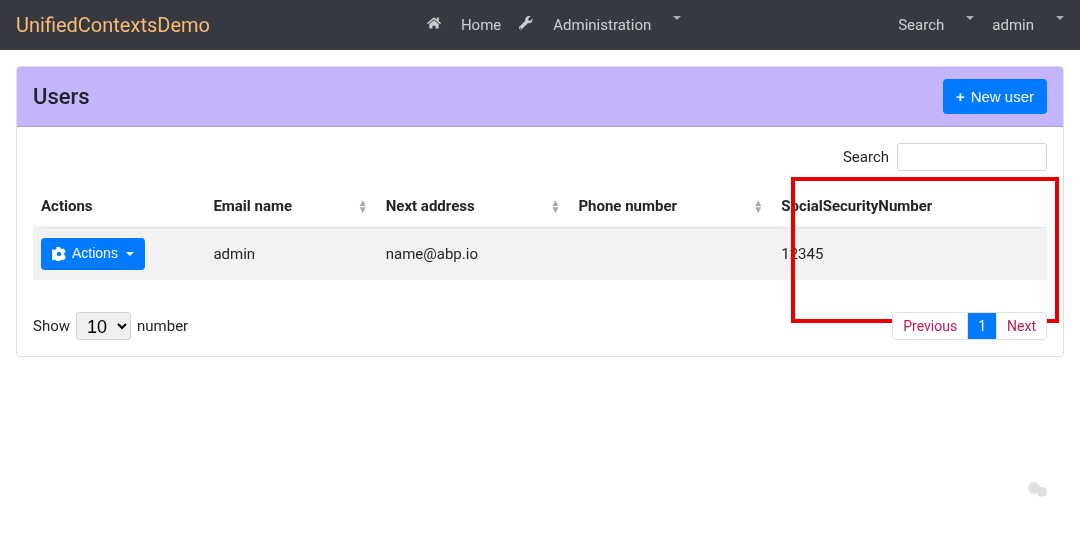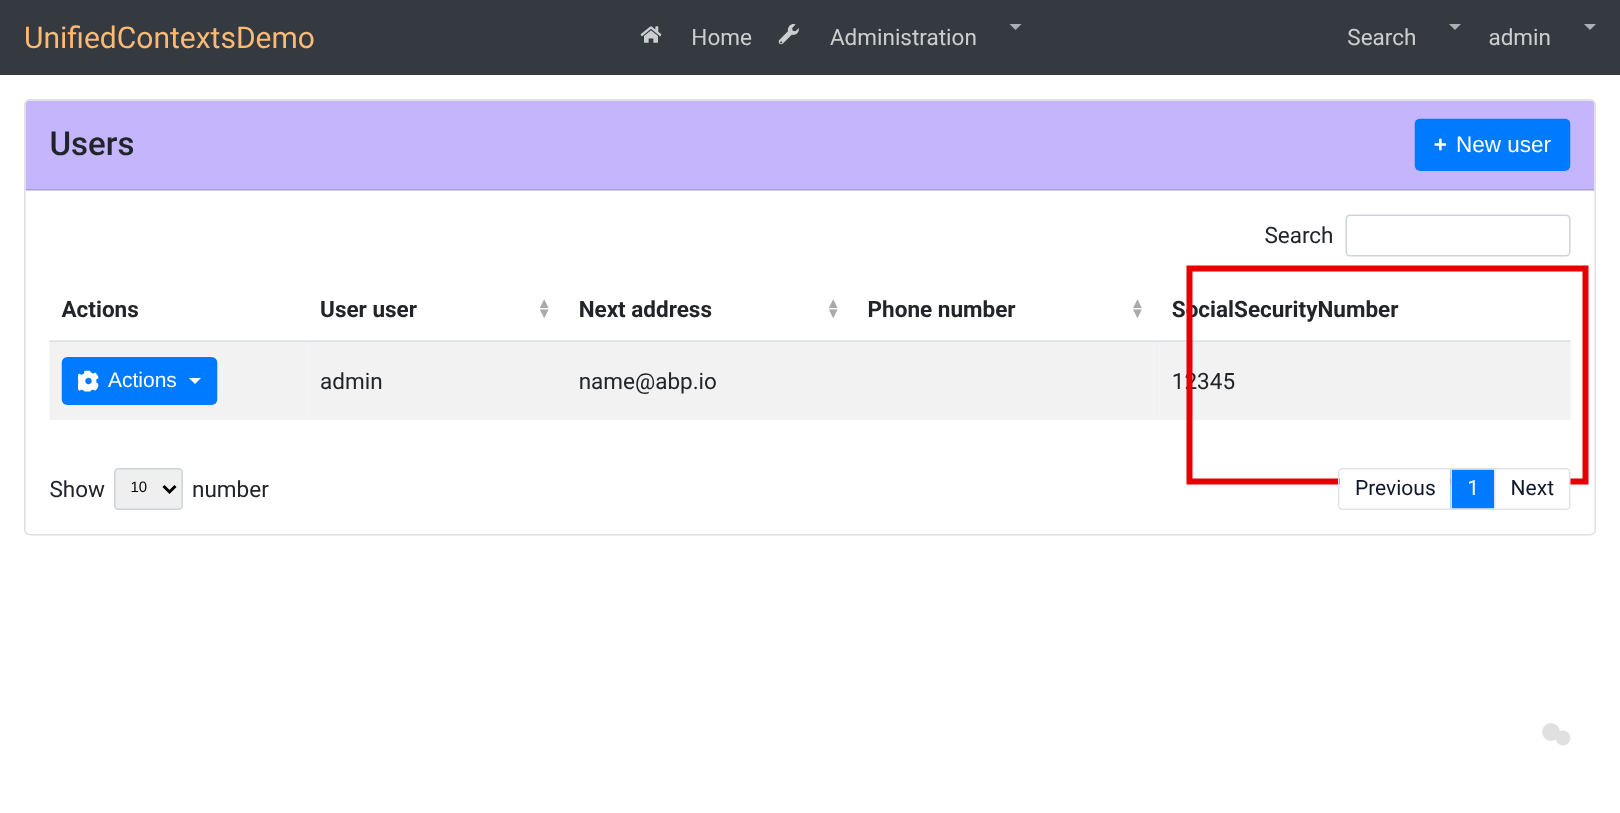--- a/index.html
+++ b/index.html
@@ -165,39 +165,39 @@
     .length-control {
       display: flex;
       align-items: center;
       gap: 6px;
       font-size: 15px;
     }
     .length-select {
       border: 1px solid #ced4da;
       border-radius: 3px;
       padding: 3px 6px;
-      font-size: 10px;
+      font-size: 18px;
       height: 28px;
     }
     .info-text {
       font-size: 15px;
     }
     .pagination {
       position: absolute;
       right: 16px;
       display: flex;
       border: 1px solid #dee2e6;
       border-radius: 3px;
       overflow: hidden;
     }
     .page-btn {
       padding: 5px 10px;
       font-size: 14px;
       border-left: 1px solid #dee2e6;
-      color: #0f172a;
+      color: #be185d;
       background: #fff;
     }
     .page-btn:first-child { border-left: none; }
     .page-btn.active {
       background: #007bff;
       color: #fff;
     }
     .watermark {
       position: fixed;
       right: 30px;
@@ -266,21 +266,21 @@
           <colgroup>
             <col style="width:17%">
             <col style="width:17%">
             <col style="width:19%">
             <col style="width:20%">
             <col style="width:27%">
           </colgroup>
           <thead>
             <tr>
               <th>Actions</th>
-              <th><span>User user</span><span class="sort-icons">
+              <th><span>Email name</span><span class="sort-icons">
                     <span>▲</span>
                     <span>▼</span>
                   </span></th>
               <th><span>Next address</span><span class="sort-icons">
                     <span>▲</span>
                     <span>▼</span>
                   </span></th>
               <th><span>Phone number</span><span class="sort-icons">
                     <span>▲</span>
                     <span>▼</span>

